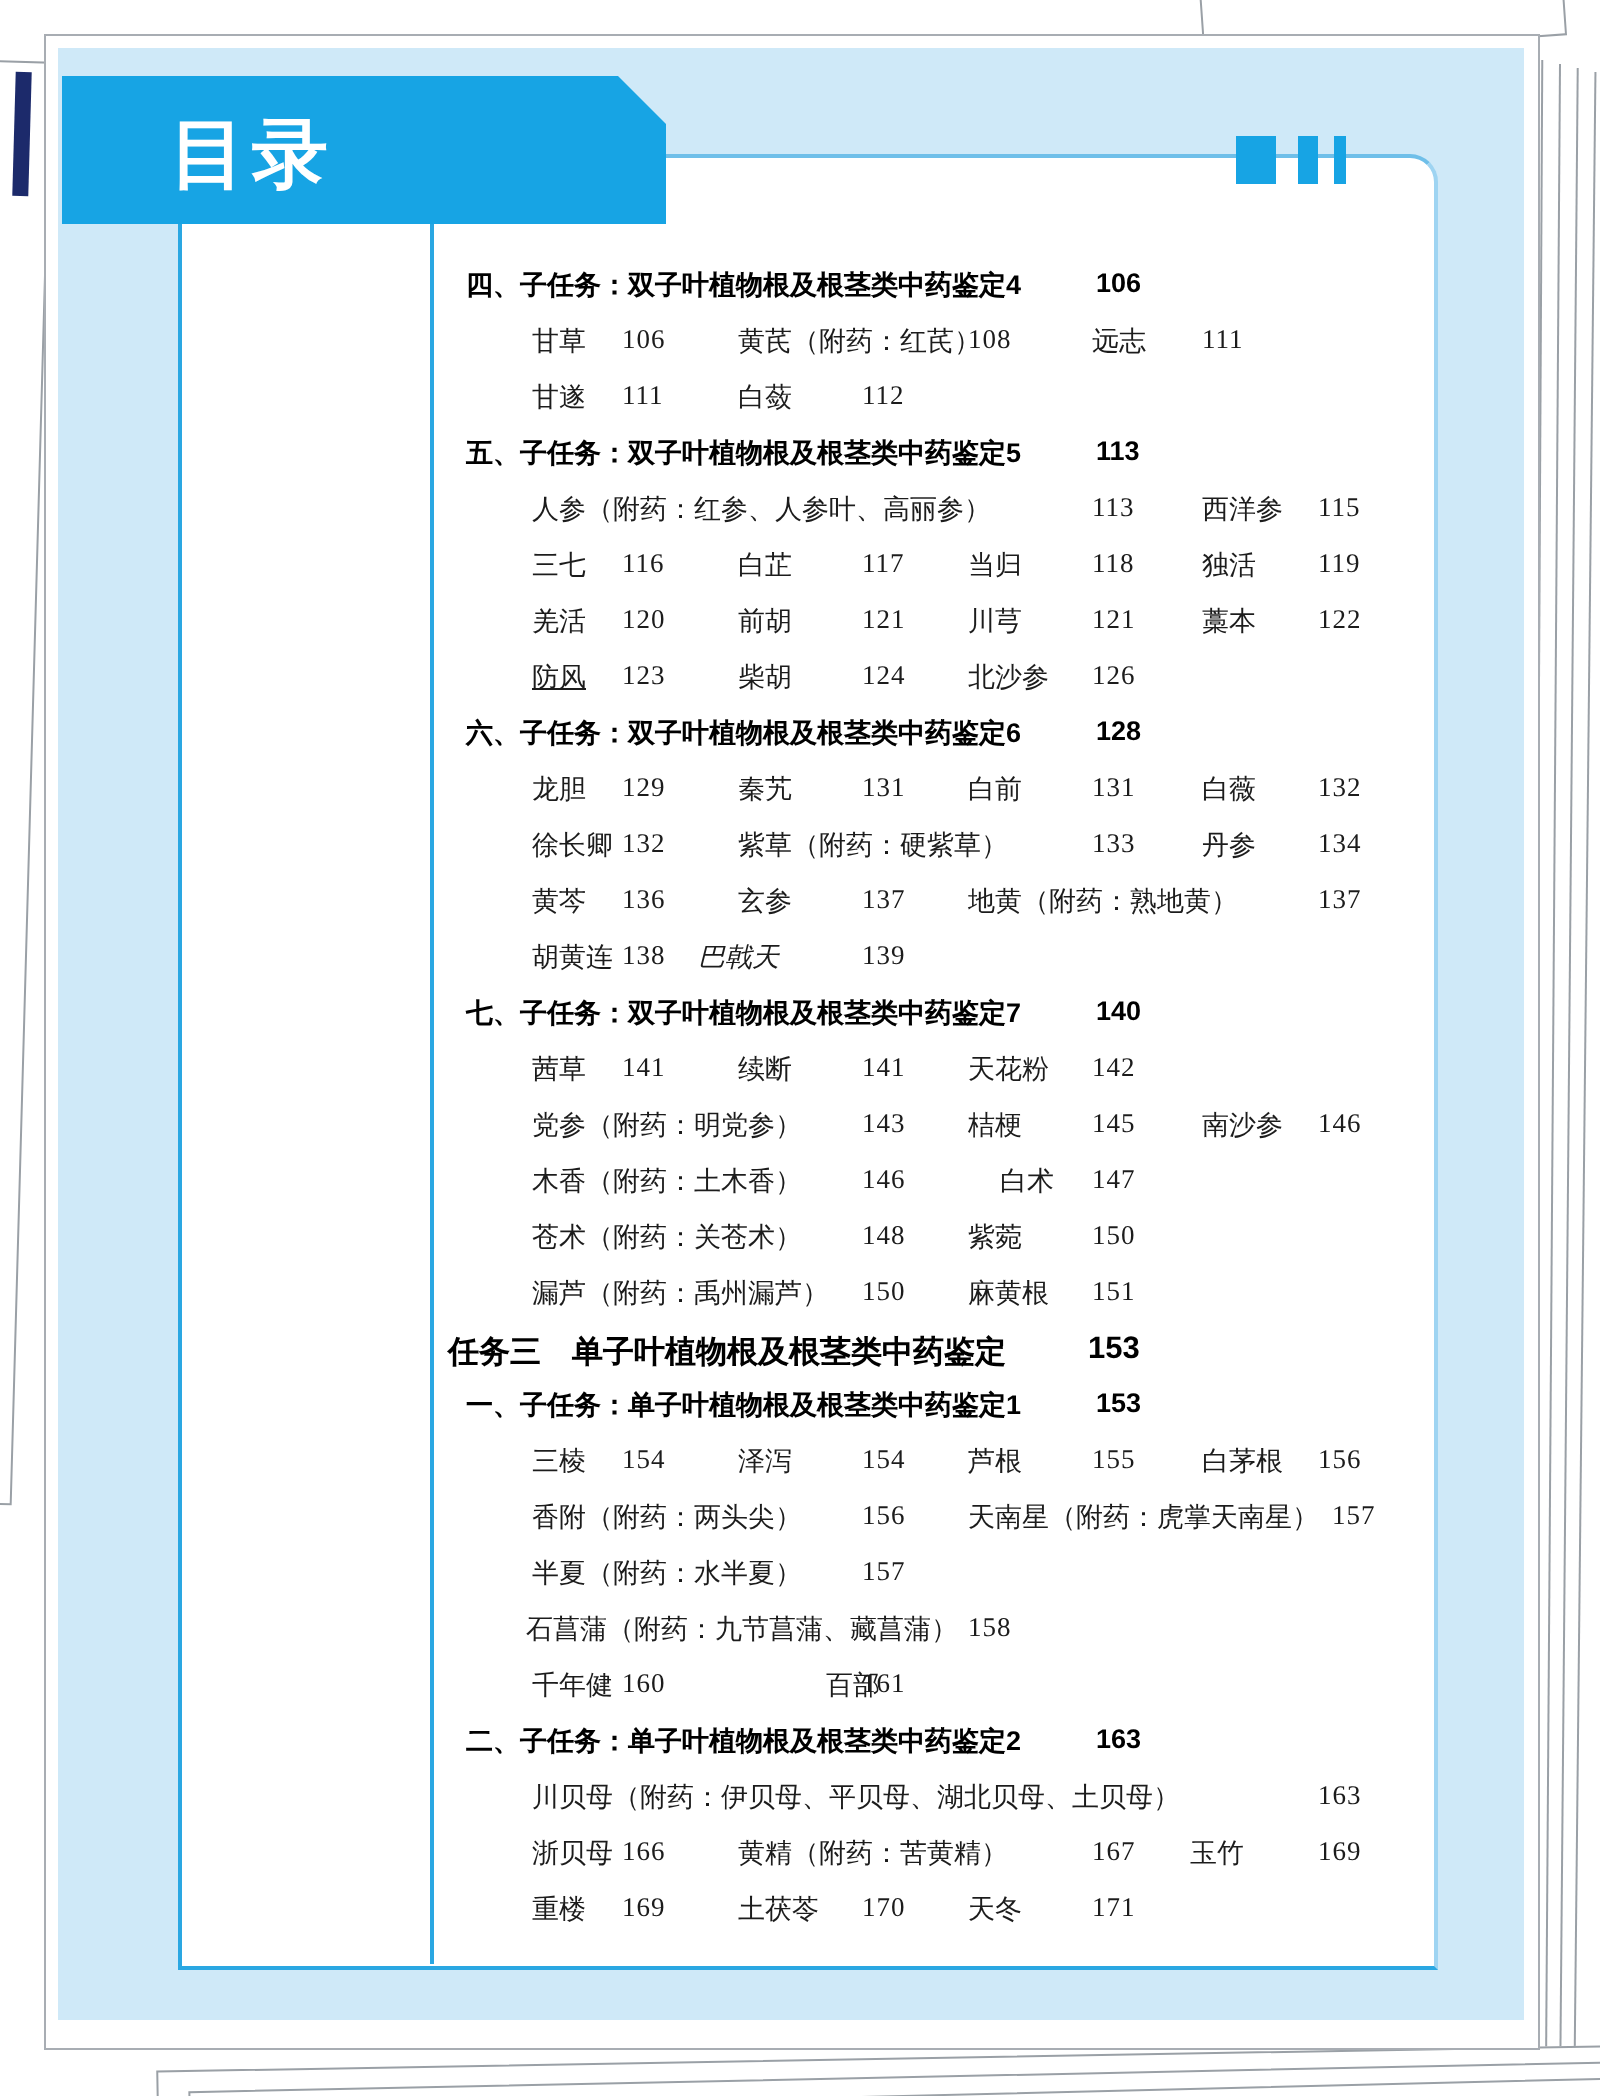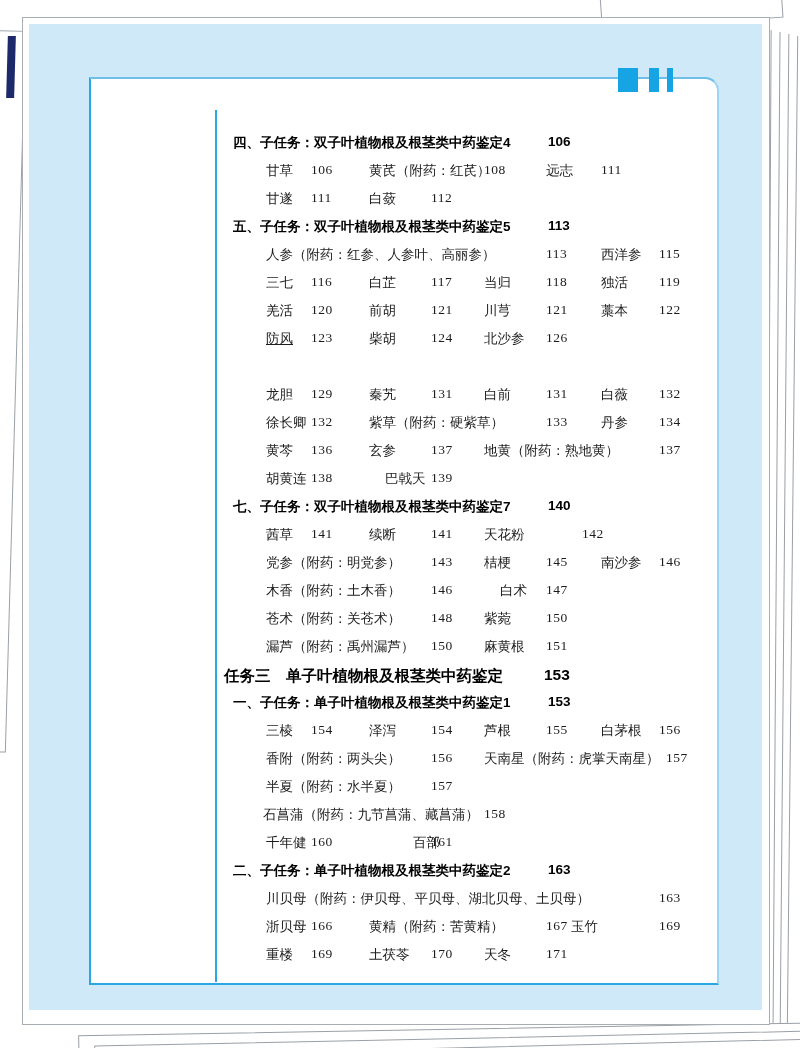--- a/index.html
+++ b/index.html
@@ -66,20 +66,23 @@
   <div class="page">
     <div class="page-blue"></div>
 
     <div class="panel"></div>
     <div class="divider"></div>
 
     <div class="deco" style="left:595px;top:50px;width:20px;height:24px;"></div>
     <div class="deco" style="left:626px;top:50px;width:10px;height:24px;"></div>
     <div class="deco" style="left:644px;top:50px;width:6px;height:24px;"></div>
 
+    <div class="banner">
+      <span class="banner-title">目录</span>
+    </div>
 
     <div id="toc">
         <div class="trow h2row" style="top: 116px;">
           <span class="label" style="left: 210px;">四、子任务：双子叶植物根及根茎类中药鉴定4</span>
           <span class="pnum" style="left: 525px;">106</span>
         </div>
         <div class="trow" style="top: 144px;">
           <span class="cell" style="left: 243px;">甘草</span>
           <span class="cell num" style="left: 288px;">106</span>
           <span class="cell" style="left: 346px;">黄芪（附药：红芪）</span>
@@ -124,20 +127,24 @@
           <span class="cell num" style="left: 636px;">122</span>
         </div>
         <div class="trow" style="top: 312px;">
           <span class="cell" style="left: 243px; text-decoration: underline;">防风</span>
           <span class="cell num" style="left: 288px;">123</span>
           <span class="cell" style="left: 346px;">柴胡</span>
           <span class="cell num" style="left: 408px;">124</span>
           <span class="cell" style="left: 461px;">北沙参</span>
           <span class="cell num" style="left: 523px;">126</span>
         </div>
+        <div class="trow h2row" style="top: 340px;">
+          <span class="label" style="left: 210px;">六、子任务：双子叶植物根及根茎类中药鉴定6</span>
+          <span class="pnum" style="left: 525px;">128</span>
+        </div>
         <div class="trow" style="top: 368px;">
           <span class="cell" style="left: 243px;">龙胆</span>
           <span class="cell num" style="left: 288px;">129</span>
           <span class="cell" style="left: 346px;">秦艽</span>
           <span class="cell num" style="left: 408px;">131</span>
           <span class="cell" style="left: 461px;">白前</span>
           <span class="cell num" style="left: 523px;">131</span>
           <span class="cell" style="left: 578px;">白薇</span>
           <span class="cell num" style="left: 636px;">132</span>
         </div>
@@ -153,34 +160,34 @@
           <span class="cell" style="left: 243px;">黄芩</span>
           <span class="cell num" style="left: 288px;">136</span>
           <span class="cell" style="left: 346px;">玄参</span>
           <span class="cell num" style="left: 408px;">137</span>
           <span class="cell" style="left: 461px;">地黄（附药：熟地黄）</span>
           <span class="cell num" style="left: 636px;">137</span>
         </div>
         <div class="trow" style="top: 452px;">
           <span class="cell" style="left: 243px;">胡黄连</span>
           <span class="cell num" style="left: 288px;">138</span>
-          <span class="cell" style="left: 362px;">巴戟天</span>
+          <span class="cell" style="left: 326px; font-style: italic;">巴戟天</span>
           <span class="cell num" style="left: 408px;">139</span>
         </div>
         <div class="trow h2row" style="top: 480px;">
           <span class="label" style="left: 210px;">七、子任务：双子叶植物根及根茎类中药鉴定7</span>
           <span class="pnum" style="left: 525px;">140</span>
         </div>
         <div class="trow" style="top: 508px;">
           <span class="cell" style="left: 243px;">茜草</span>
           <span class="cell num" style="left: 288px;">141</span>
           <span class="cell" style="left: 346px;">续断</span>
           <span class="cell num" style="left: 408px;">141</span>
           <span class="cell" style="left: 461px;">天花粉</span>
-          <span class="cell num" style="left: 523px; margin-left: 36px;">142</span>
+          <span class="cell num" style="left: 523px;">142</span>
         </div>
         <div class="trow" style="top: 536px;">
           <span class="cell" style="left: 243px;">党参（附药：明党参）</span>
           <span class="cell num" style="left: 408px;">143</span>
           <span class="cell" style="left: 461px;">桔梗</span>
           <span class="cell num" style="left: 523px;">145</span>
           <span class="cell" style="left: 578px;">南沙参</span>
           <span class="cell num" style="left: 636px;">146</span>
         </div>
         <div class="trow" style="top: 564px;">
@@ -245,21 +252,21 @@
         </div>
         <div class="trow" style="top: 872px;">
           <span class="cell" style="left: 243px;">川贝母（附药：伊贝母、平贝母、湖北贝母、土贝母）</span>
           <span class="cell num" style="left: 636px;">163</span>
         </div>
         <div class="trow" style="top: 900px;">
           <span class="cell" style="left: 243px;">浙贝母</span>
           <span class="cell num" style="left: 288px;">166</span>
           <span class="cell" style="left: 346px;">黄精（附药：苦黄精）</span>
           <span class="cell num" style="left: 523px;">167</span>
-          <span class="cell" style="left: 548px;">玉竹</span>
+          <span class="cell" style="left: 572px;">玉竹</span>
           <span class="cell num" style="left: 636px;">169</span>
         </div>
         <div class="trow" style="top: 928px;">
           <span class="cell" style="left: 243px;">重楼</span>
           <span class="cell num" style="left: 288px;">169</span>
           <span class="cell" style="left: 346px;">土茯苓</span>
           <span class="cell num" style="left: 408px;">170</span>
           <span class="cell" style="left: 461px;">天冬</span>
           <span class="cell num" style="left: 523px;">171</span>
         </div>

